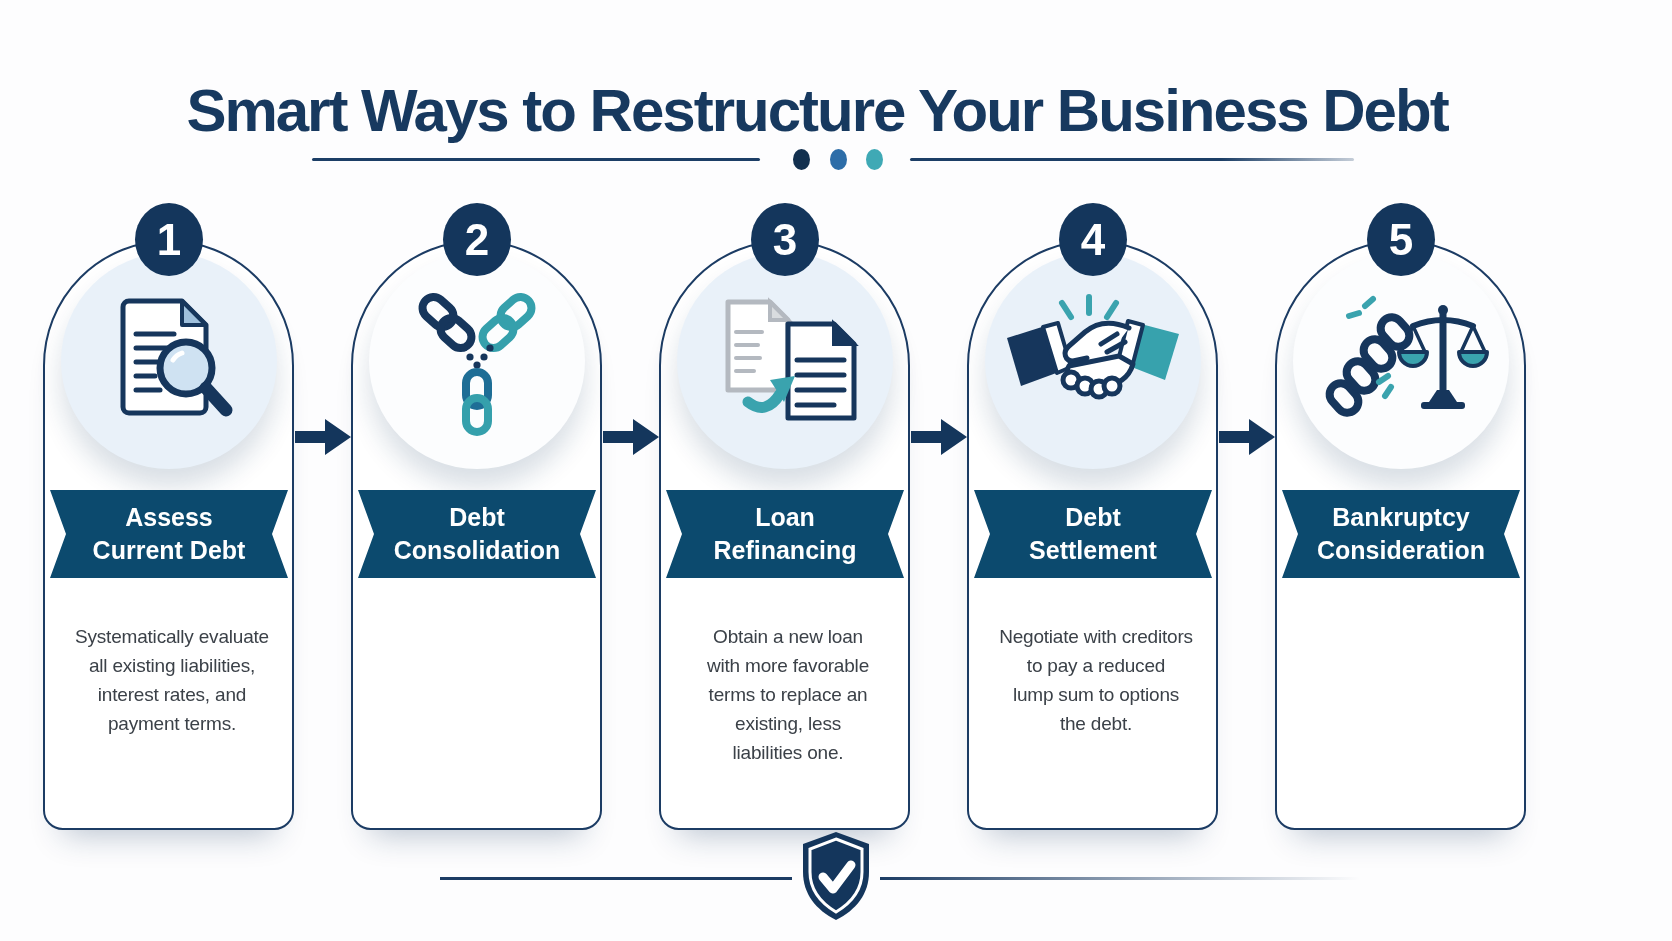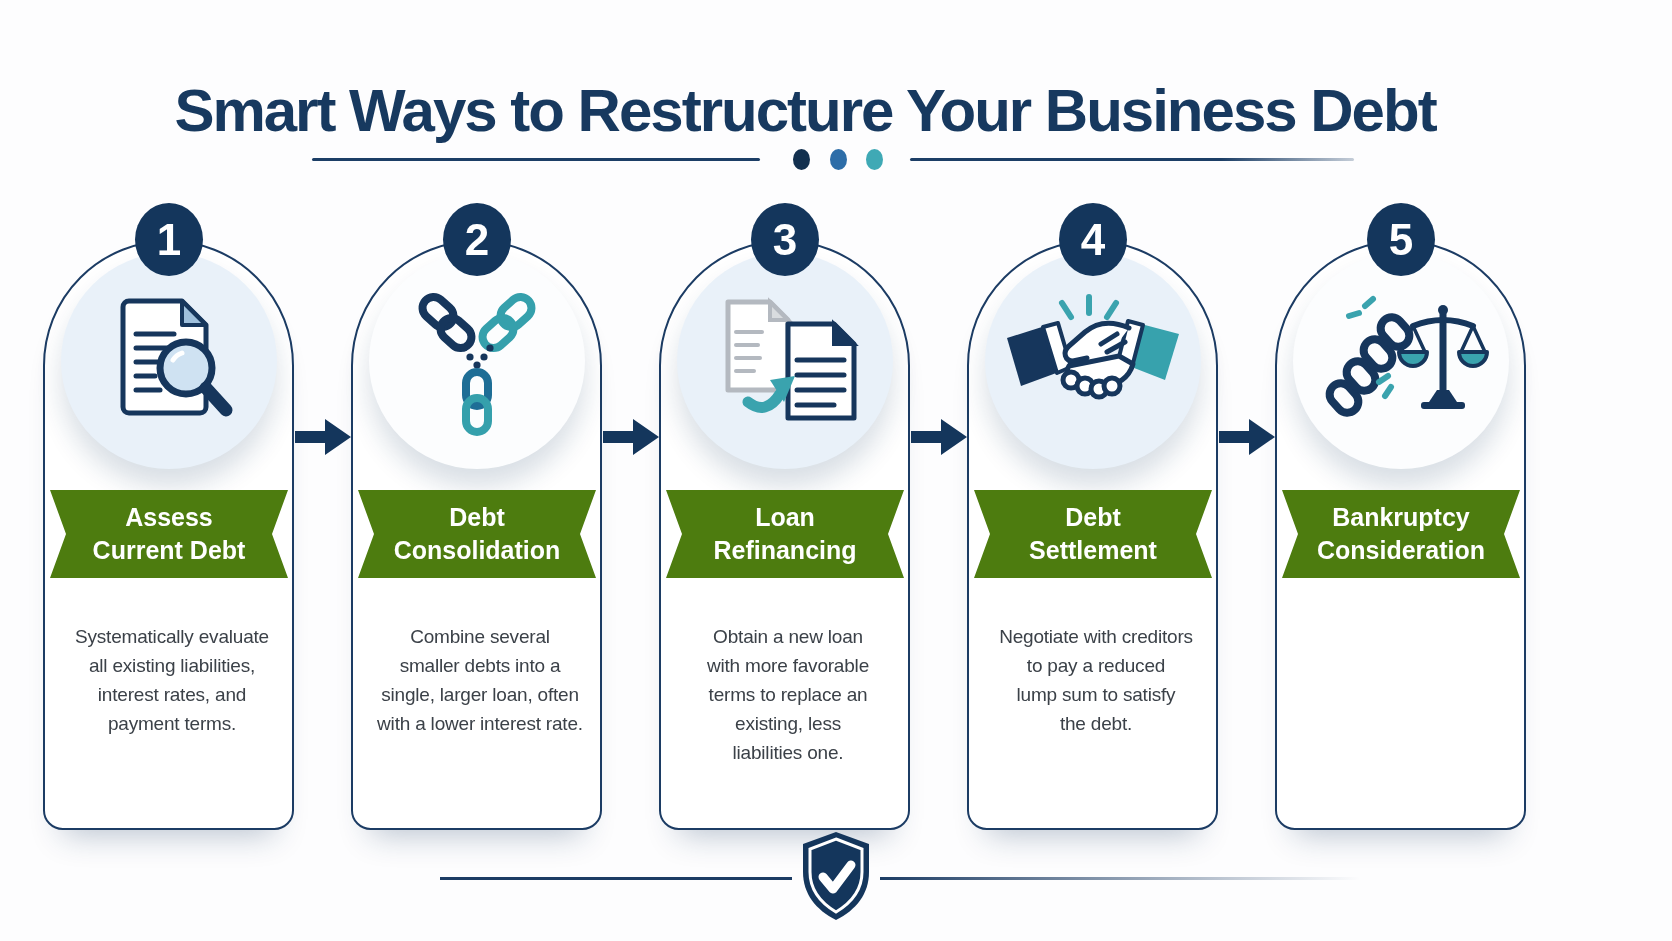--- a/index.html
+++ b/index.html
@@ -3,21 +3,21 @@
 <meta charset="utf-8">
 <style>
   html,body { margin:0; padding:0; background:#ffffff; }
   .stage {
     position:relative; width:1672px; height:941px; overflow:hidden;
     background:#fdfdfe; font-family:"Liberation Sans", sans-serif;
   }
 
   
   .title {
-    position:absolute; top:36px; left:0; width:1610px; text-align:center;
+    position:absolute; top:36px; left:12px; width:1610px; text-align:center;
     font-size:60px; font-weight:bold; letter-spacing:-2px; color:#17395f;
   }
   .div-line { position:absolute; top:158px; height:3px; background:#1c3e66; border-radius:2px; }
   .div-line.left  { left:312px; width:448px; }
   .div-line.right { left:910px; width:444px;
     background:linear-gradient(to right,#1c3e66 70%, rgba(28,62,102,0.25)); }
   .div-dot { position:absolute; top:149px; width:17px; height:21px; border-radius:50%; }
   .div-dot.d1 { left:793px; background:#12304f; }
   .div-dot.d2 { left:830px; background:#2d6da8; }
   .div-dot.d3 { left:866px; background:#3fa9b5; }
@@ -43,21 +43,21 @@
     position:absolute; top:50px; left:50%; transform:translateX(-50%);
     width:216px; height:216px; border-radius:50%;
     display:flex; align-items:center; justify-content:center;
     box-shadow:0 18px 26px rgba(21,54,92,0.16);
   }
   .tint-blue  { background:#e9f1f9; }
   .tint-white { background:#fcfdfe; }
 
   .ribbon {
     position:absolute; top:287px; left:50%; transform:translateX(-50%);
-    width:238px; height:88px; background:#4d7c0f; color:#ffffff; z-index:2;
+    width:238px; height:88px; background:#0c4a6e; color:#ffffff; z-index:2;
     clip-path:polygon(0 0,100% 0,calc(100% - 16px) 50%,100% 100%,0 100%,16px 50%);
     display:flex; align-items:center; justify-content:center; text-align:center;
     font-size:25px; font-weight:bold; line-height:33px; white-space:pre-line;
   }
   .desc {
     position:absolute; top:400px; left:8px; right:2px; text-align:center;
     font-size:19px; line-height:29px; letter-spacing:-0.2px;
     color:#3b4148; white-space:pre-line;
   }
 
@@ -132,24 +132,20 @@
             <circle cx="85" cy="79" r="3.6"></circle>
               <circle cx="92" cy="71" r="3.6"></circle>
             <circle cx="98" cy="62" r="3.6"></circle>
           </g>
           <rect x="74" y="86" width="22" height="34" rx="11" fill="none" stroke="#1e6e96" stroke-width="8"></rect>
           <rect x="74" y="112" width="22" height="34" rx="11" fill="none" stroke="#35a0ac" stroke-width="8"></rect>
         </svg>
       </div>
       <div class="ribbon">Debt
 Consolidation</div>
-      <p class="desc">Combine several
-smaller debts into a
-single, larger loan, often
-with a lower interest rate.</p>
     </div>
 
     <div class="step s3">
       <div class="card"></div>
       <div class="badge">3</div>
       <div class="icon-circle tint-blue">
         <svg width="170" height="150" viewBox="0 0 170 150">
           <path d="M28,16 h42 l18,18 v70 h-60 z" fill="#ffffff" stroke="#b4b9c0" stroke-width="5" stroke-linejoin="round"></path>
           <path d="M70,16 l18,18 h-18 z" fill="#d9dcdf" stroke="#b4b9c0" stroke-width="4"></path>
           <g stroke="#b4b9c0" stroke-width="4" stroke-linecap="round">
@@ -201,21 +197,21 @@
             <circle cx="94" cy="103" r="8"></circle>
               <circle cx="107" cy="100" r="8"></circle>
           </g>
           <path d="M96,58 L112,48 M102,66 L120,56" stroke="#16365c" stroke-width="5" stroke-linecap="round"></path>
         </svg>
       </div>
       <div class="ribbon">Debt
 Settlement</div>
       <p class="desc">Negotiate with creditors
 to pay a reduced
-lump sum to satisfy
+lump sum to options
 the debt.</p>
     </div>
 
     <div class="step s5">
       <div class="badge">5</div>
       <div class="card"></div>
       <div class="icon-circle tint-white">
         <svg width="176" height="150" viewBox="0 0 176 150">
           <g fill="none" stroke="#16365c" stroke-width="8">
             <rect x="-11" y="-16" width="22" height="32" rx="11" transform="translate(31,112) rotate(-42)"></rect>

